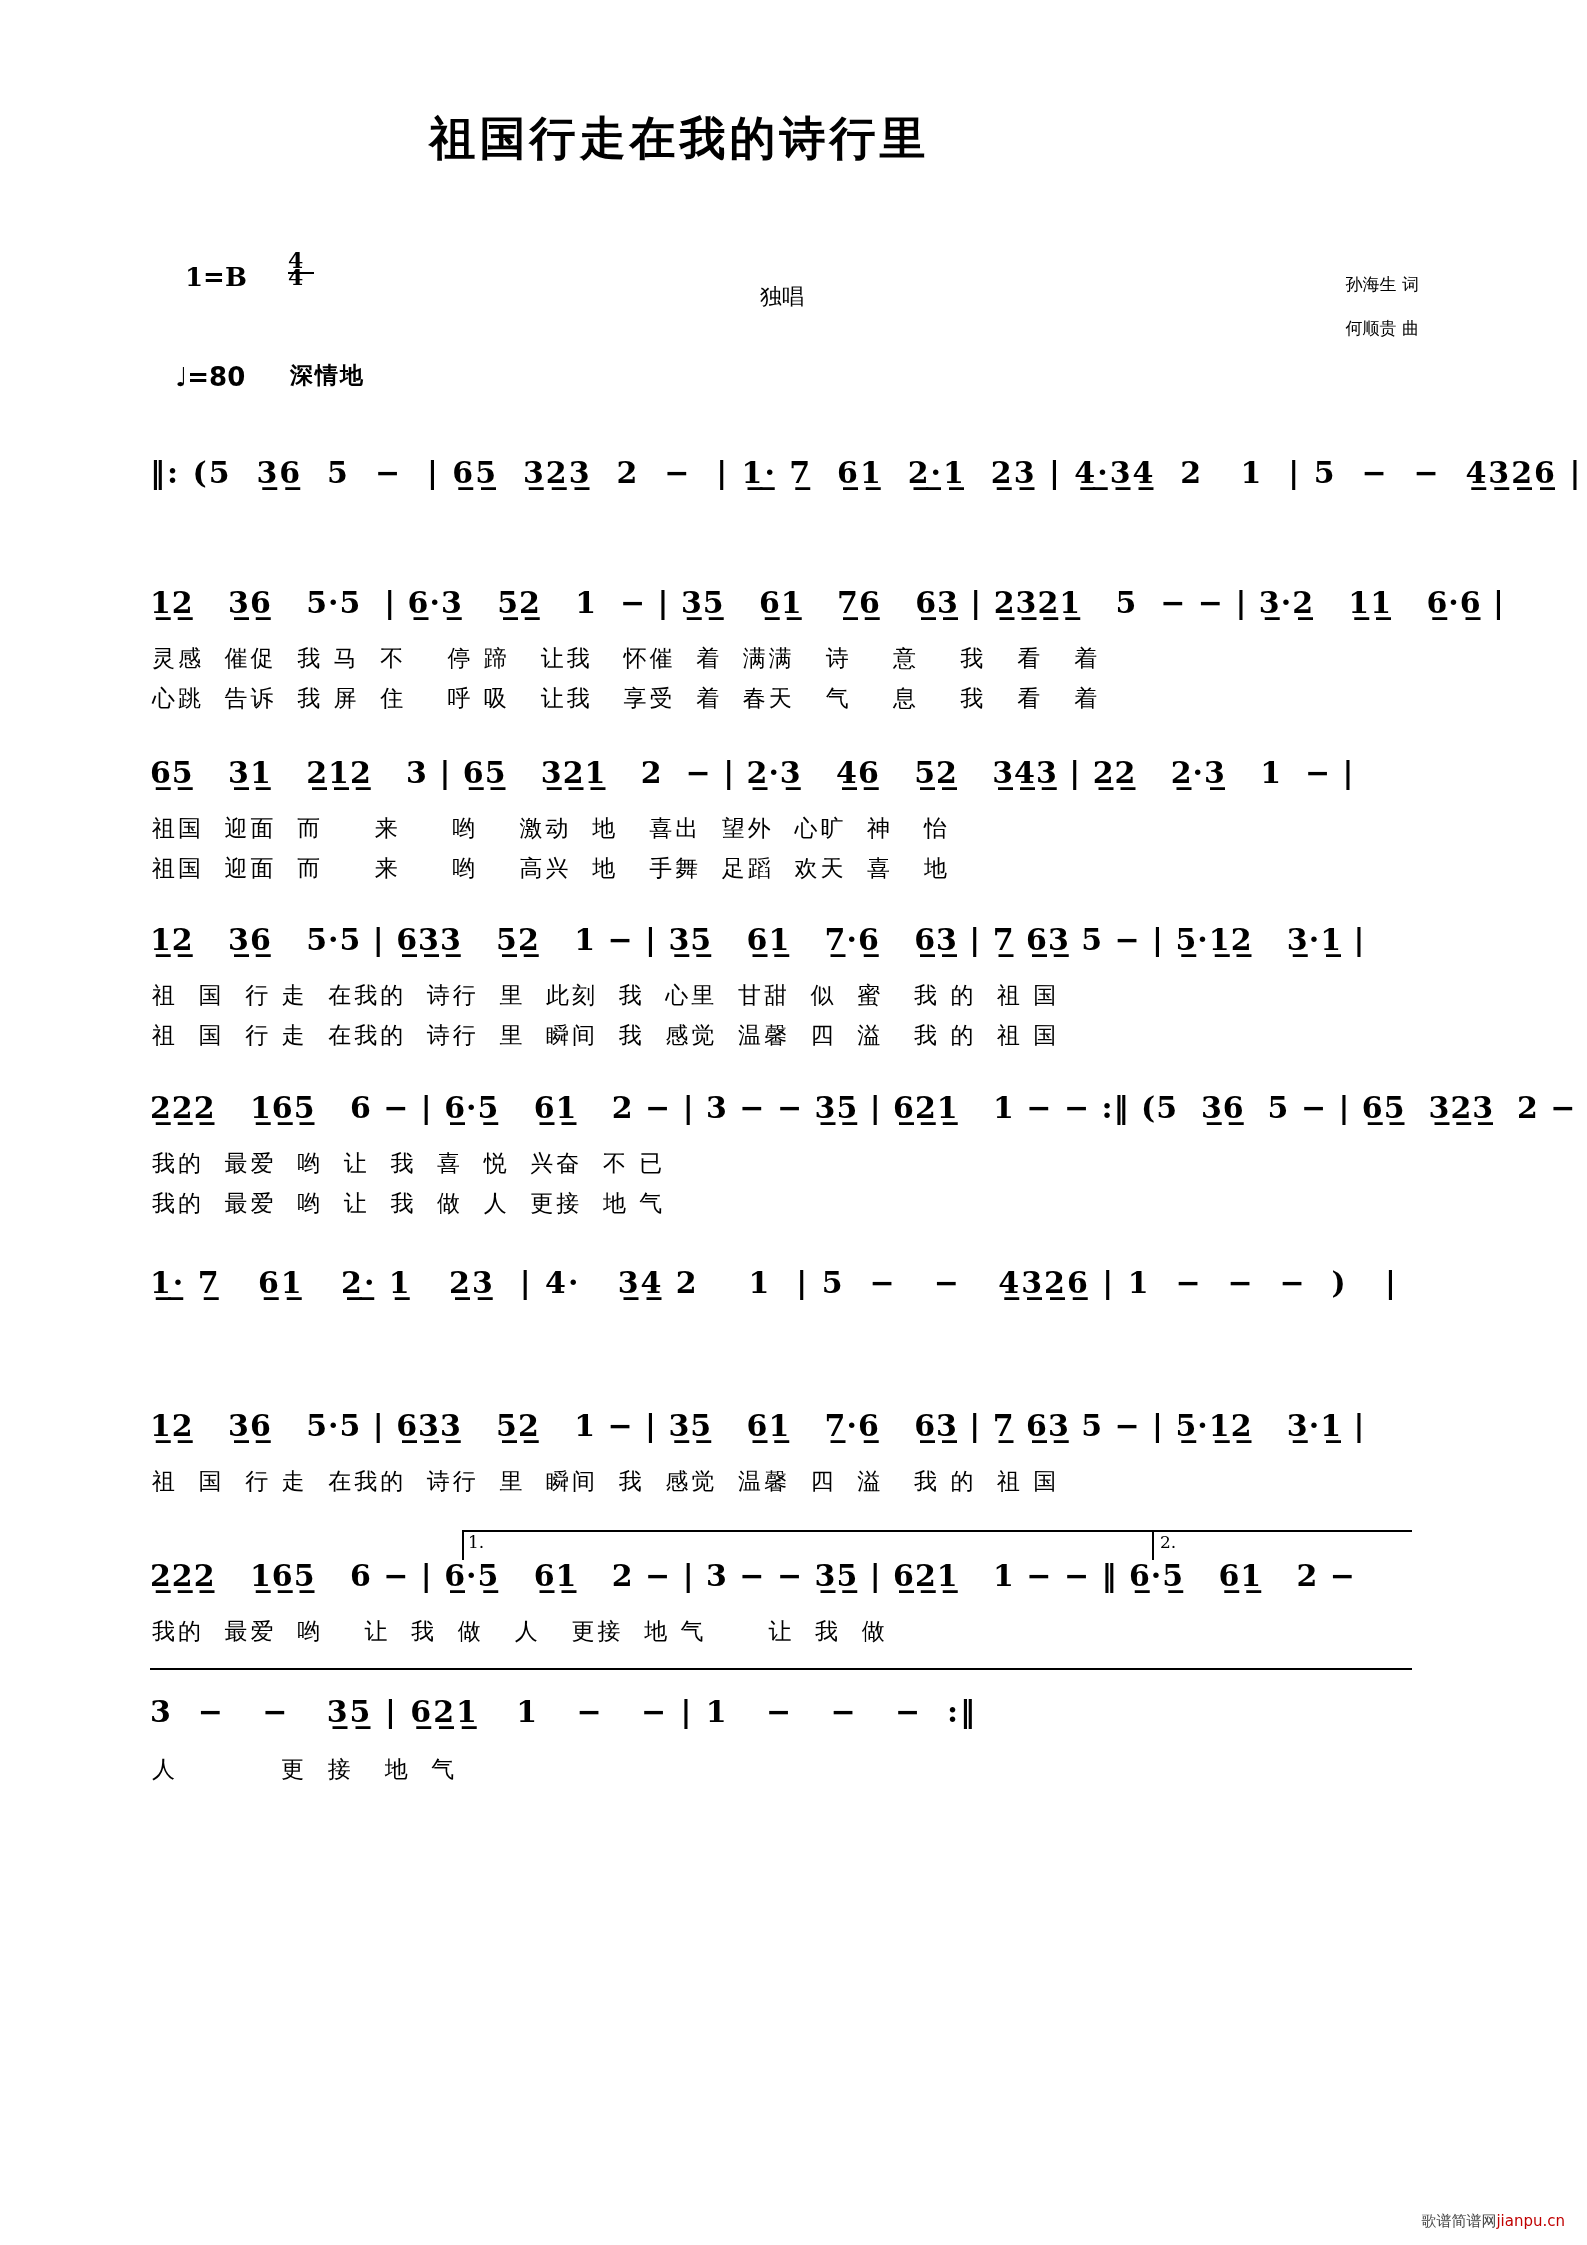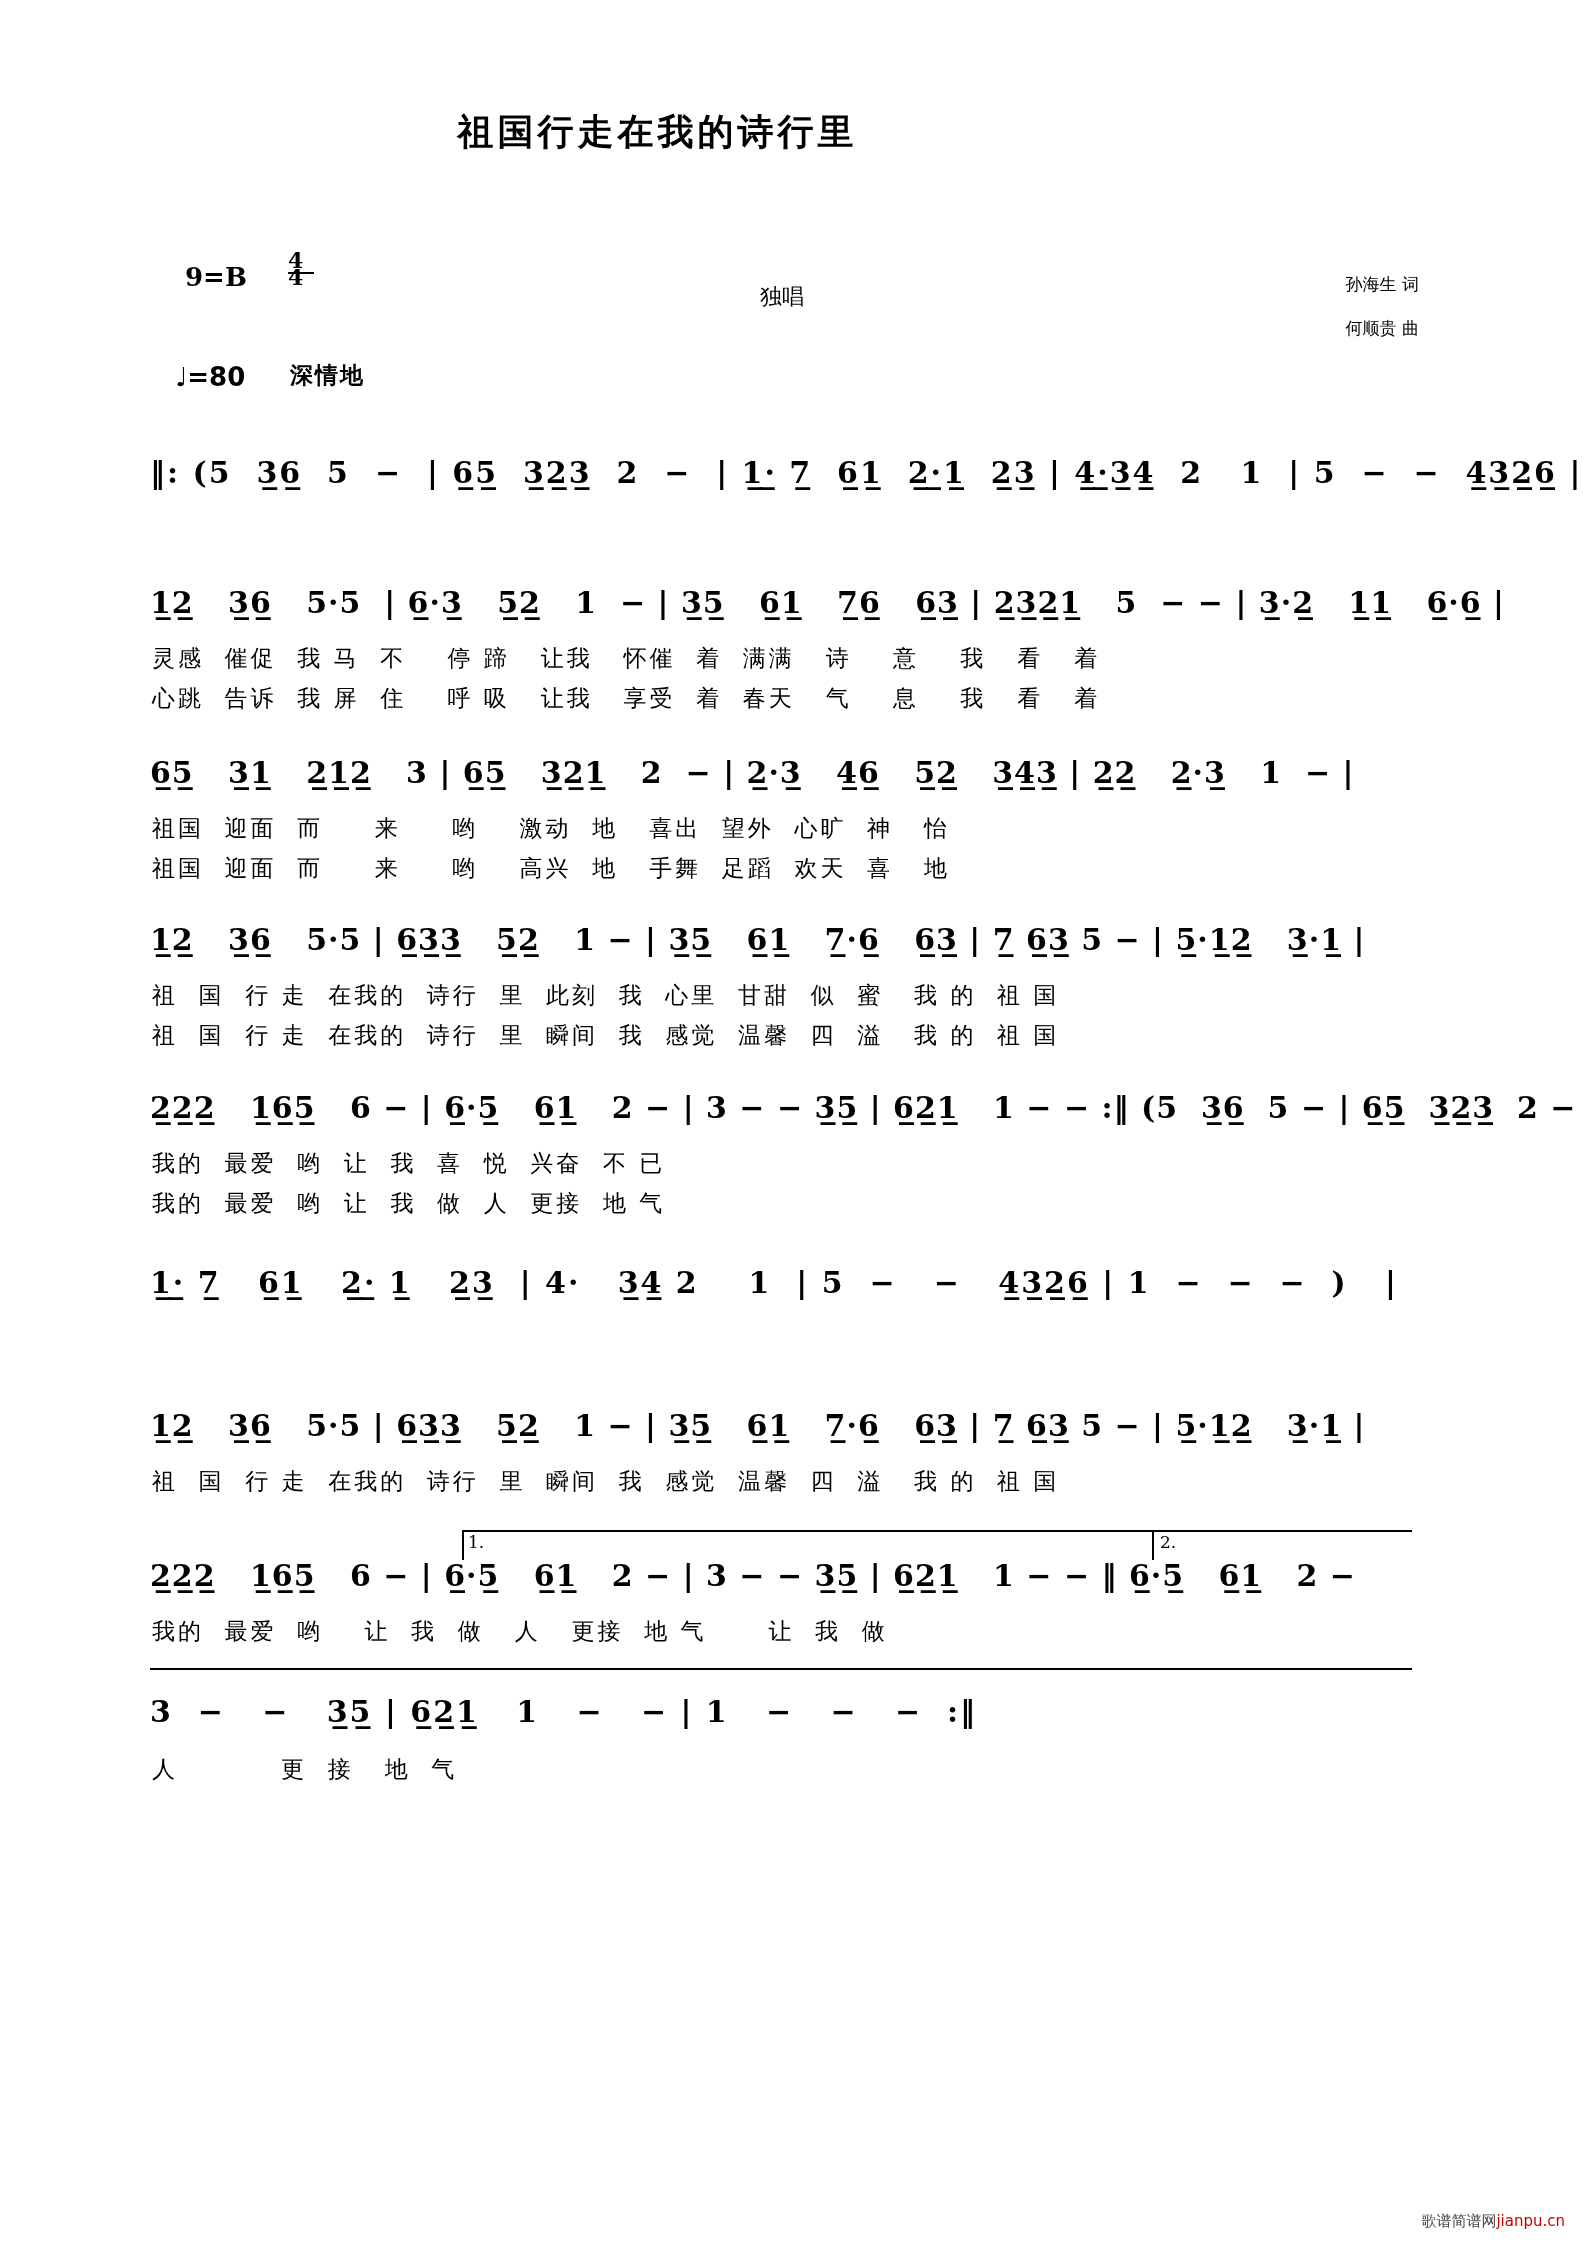--- a/index.html
+++ b/index.html
@@ -21,23 +21,24 @@
     height: 2245px;
   }
   
   .title {
     position: absolute;
     top: 108px;
     left: 0;
     width: 1315px;
     text-align: center;
     font-family: "DejaVu Serif", "Liberation Serif", serif;
-    font-size: 36px;
+    font-size: 46px;
     font-weight: bold;
     letter-spacing: 4px;
+    padding-left: 22px;
   }
   .key-sig {
     position: absolute;
     left: 185px;
     top: 262px;
     font-size: 26px;
     font-weight: bold;
     font-family: "DejaVu Serif", "Liberation Serif", serif;
   }
   .meter {
@@ -130,21 +131,21 @@
     font-family: "DejaVu Serif", serif;
   }
 </style>
 </head>
 <body>
 
 <div class="page">
 
   <div class="title">祖国行走在我的诗行里</div>
 
-  <div class="key-sig">9=B</div>
+  <div class="key-sig">1=B</div>
 
   <div class="meter">
     <span class="num">4</span>
     <span class="num">4</span>
   </div>
   <div class="hline" style="left:288px; top:272px; width:26px; height:2px;"></div>
 
   <div class="perf-type">独唱</div>
 
   <div class="credits">

